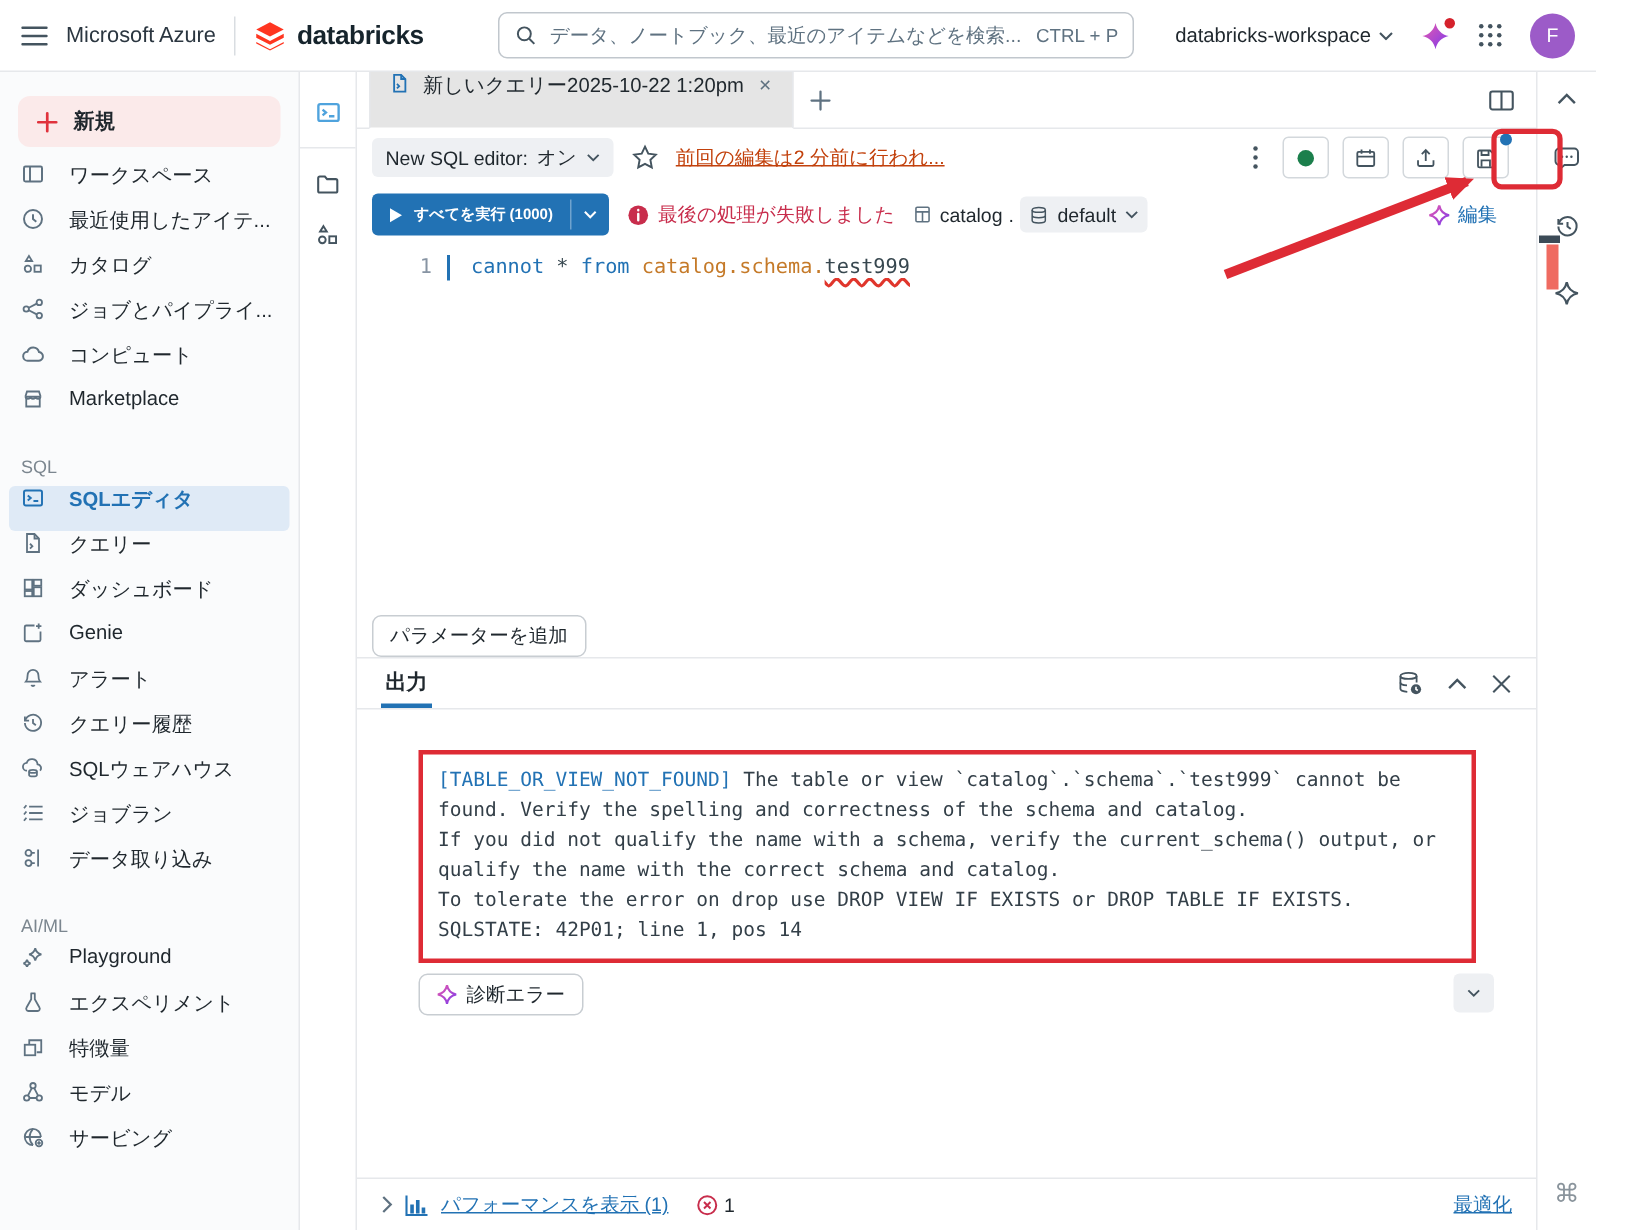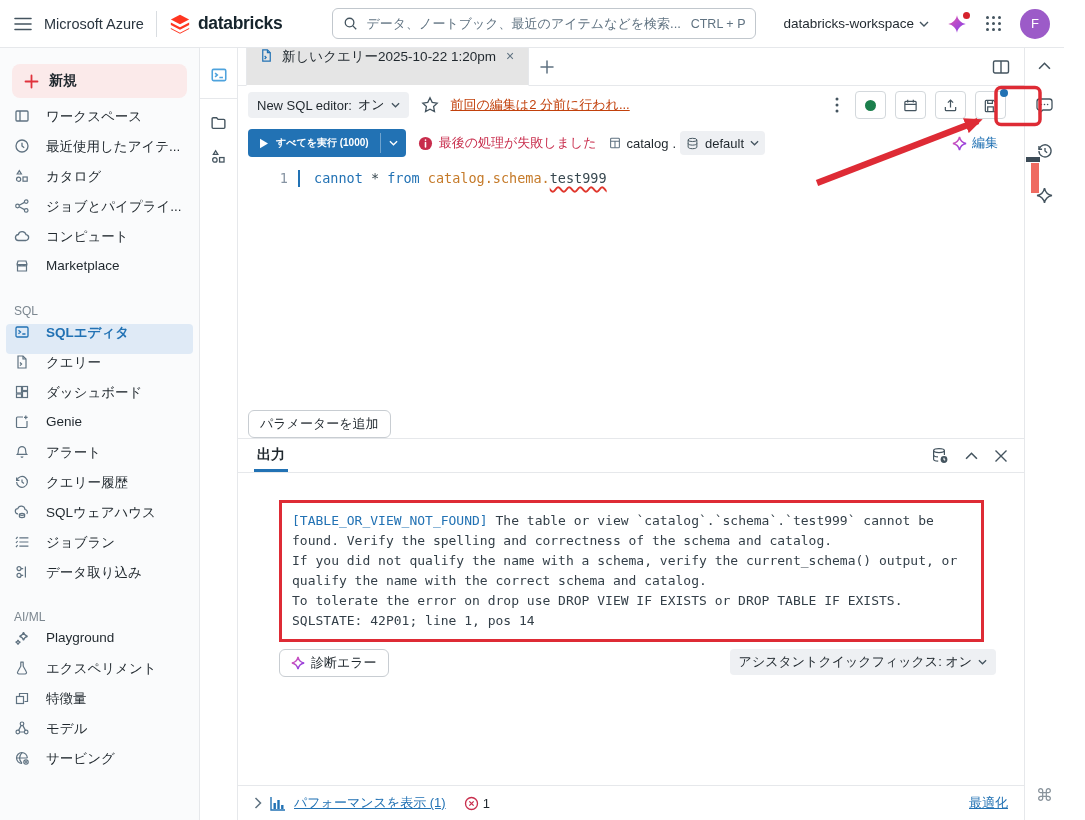--- a/index.html
+++ b/index.html
@@ -527,21 +527,20 @@
         </div>
 
         <div class="actrow">
           <button class="pbtn">
             <svg width="14" height="14" viewBox="0 0 16 16">
                 <path d="M8 1C8.7 4.6 11.4 7.3 15 8 11.4 8.7 8.7 11.4 8 15 7.3 11.4 4.6 8.7 1 8 4.6 7.3 7.3 4.6 8 1Z" fill="none" stroke="url(#spark)" stroke-width="1.6"></path>
               </svg>
             <span>診断エラー</span>
           </button>
           <div class="chip quickfix">
-            <span>アシスタントクイックフィックス: オン</span>
             <svg width="9" height="6" viewBox="0 0 10 6" fill="none" stroke="#44545F" stroke-width="1.4">
                 <path d="m1 1 4 4 4-4"></path>
               </svg>
           </div>
         </div>
 
         <div class="grow"></div>
 
         <div class="botbar">
           <svg width="8" height="12" viewBox="0 0 8 12" fill="none" stroke="#5F7281" stroke-width="1.5">

